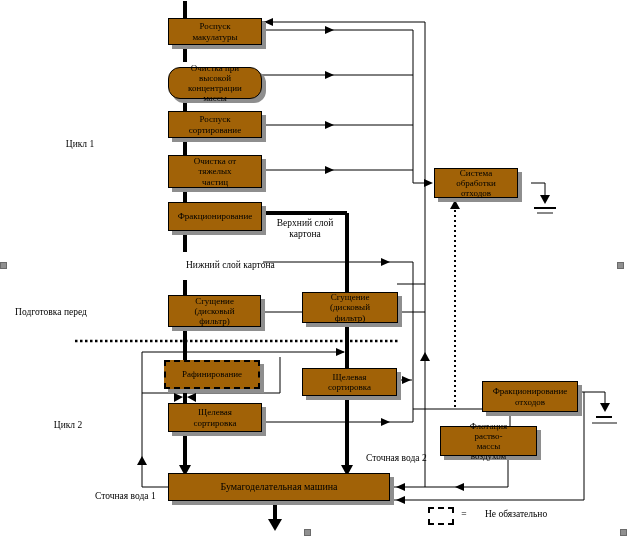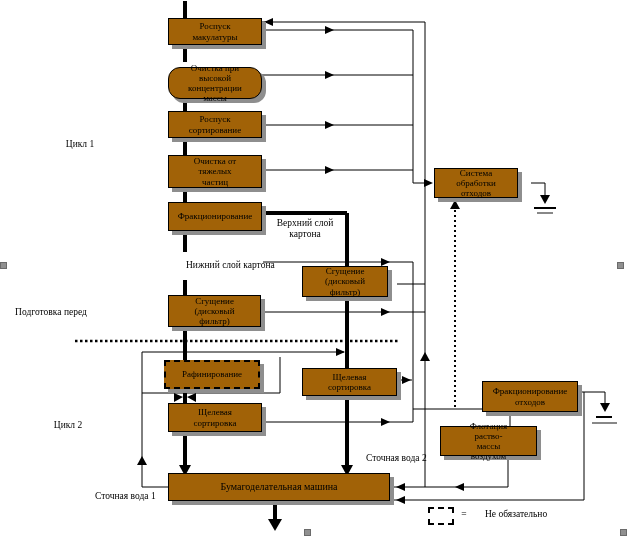--- a/index.html
+++ b/index.html
@@ -80,21 +80,21 @@
   <div class="bx" style="left:168px;top:111px;width:94px;height:27px;">Роспуск сортирование</div>
   <div class="bx" style="left:168px;top:155px;width:94px;height:33px;">Очистка от тяжелых
 частиц</div>
   <div class="bx" style="left:168px;top:202px;width:94px;height:29px;">Фракционирование</div>
   <div class="bx" style="left:168px;top:295px;width:93px;height:32px;">Сгущение
 (дисковый фильтр)</div>
   <div class="bx dashed" style="left:164px;top:360px;width:96px;height:29px;">Рафинирование</div>
   <div class="bx" style="left:168px;top:403px;width:94px;height:29px;">Щелевая сортировка</div>
   <div class="bx machine" style="left:168px;top:473px;width:222px;height:28px;">Бумагоделательная машина</div>
 
-  <div class="bx" style="left:302px;top:266px;width:86px;height:31px;">Сгущение (дисковый
+  <div class="bx" style="left:302px;top:292px;width:96px;height:31px;">Сгущение (дисковый
 фильтр)</div>
   <div class="bx" style="left:302px;top:368px;width:95px;height:28px;">Щелевая сортировка</div>
 
   <div class="bx" style="left:434px;top:168px;width:84px;height:30px;">Система обработки
 отходов</div>
   <div class="bx" style="left:482px;top:381px;width:96px;height:31px;">Фракционирование
 отходов</div>
   <div class="bx" style="left:440px;top:426px;width:97px;height:30px;">Флотация раство-
 массы воздухом</div>
 

